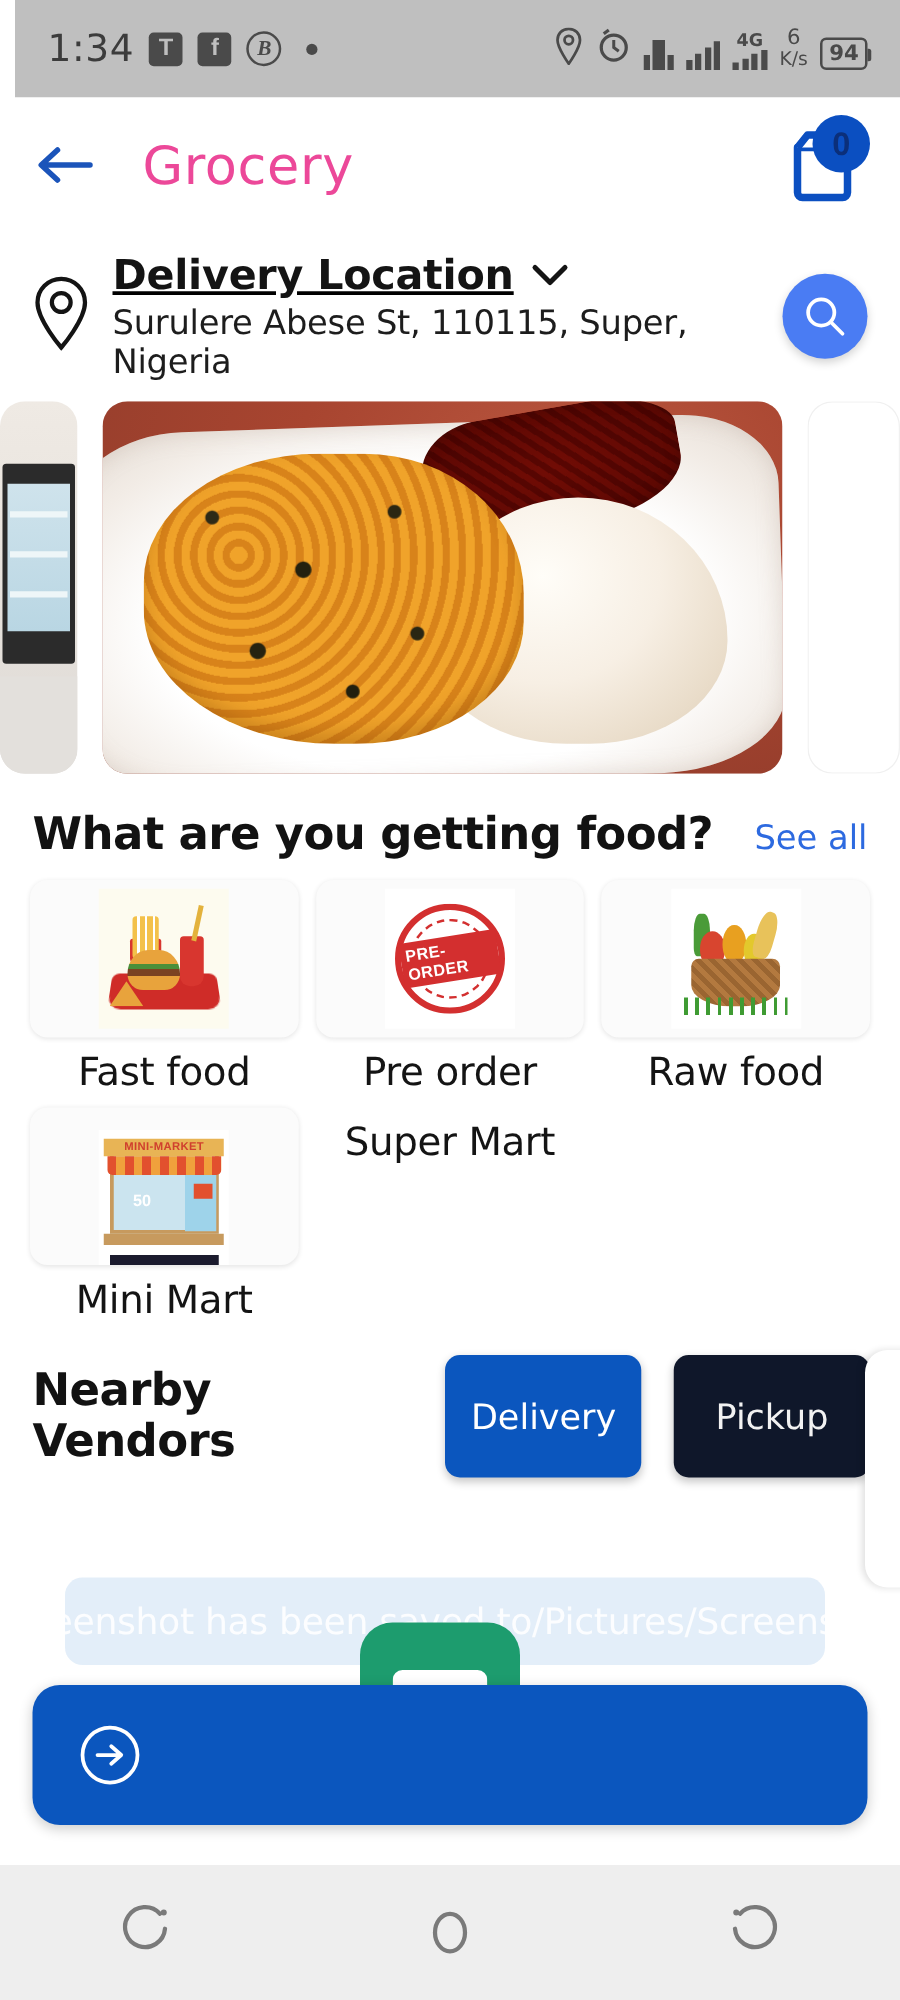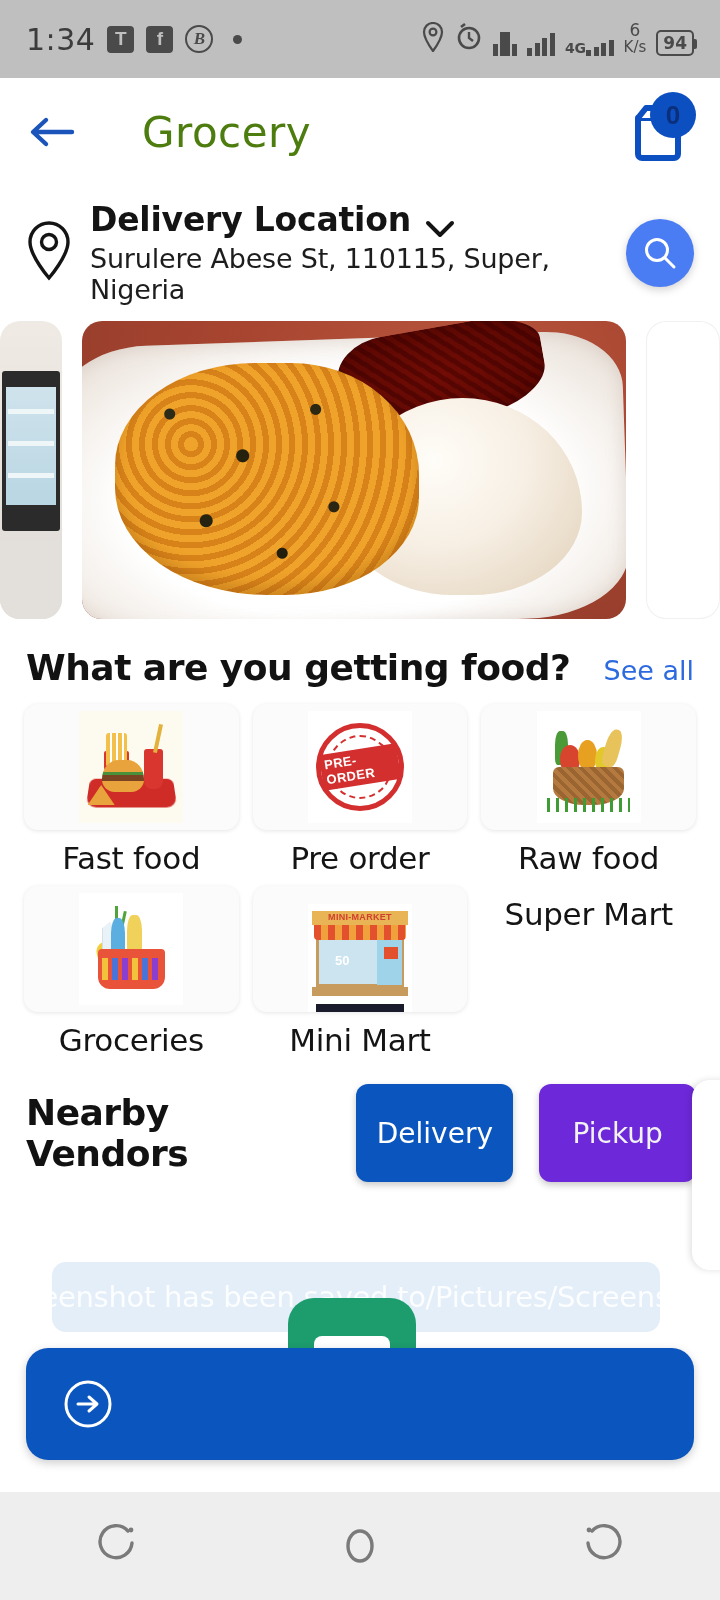--- a/index.html
+++ b/index.html
@@ -7,21 +7,21 @@
     width: 720px; height: 1600px;
     font-family: "DejaVu Sans", sans-serif;
     background: #ffffff;
     overflow: hidden;
   }
   .phone { position: relative; width: 720px; height: 1600px; background: #fff; }
 
   
   .statusbar {
     height: 78px; background: #bfbfbf; display: flex; align-items: center;
-    padding: 0 26px; color: #3a3a3a;
+    padding: 0 26px; color: #3a3a3a; margin-left: 12px;
   }
   .sb-left { display: flex; align-items: center; gap: 12px; flex: 0 0 auto; }
   .sb-time { font-size: 30px; font-weight: 500; letter-spacing: .5px; color: #3c3c3c;
              font-family: "DejaVu Sans", sans-serif; }
   .sb-chip {
     width: 27px; height: 27px; background: #4a4a4a; color: #bfbfbf; border-radius: 4px;
     font-size: 19px; font-weight: bold; display: flex; align-items: center; justify-content: center;
     font-family: "Liberation Sans", sans-serif;
   }
   .sb-circle {
@@ -30,55 +30,55 @@
     display: flex; align-items: center; justify-content: center;
     font-family: "Liberation Serif", serif;
   }
   .sb-dot { width: 9px; height: 9px; border-radius: 50%; background: #4a4a4a; margin-left: 8px; }
   .sb-spacer { flex: 1 1 auto; }
   .sb-right { display: flex; align-items: flex-end; gap: 10px; }
   .bars { display: flex; align-items: flex-end; gap: 2.5px; height: 26px; }
   .bars i { display: block; width: 5px; background: #4a4a4a; }
   .bars i:nth-child(1){height:8px} .bars i:nth-child(2){height:13px}
   .bars i:nth-child(3){height:18px} .bars i:nth-child(4){height:23px}
-  .netgrp { display: flex; flex-direction: row; align-items: center; line-height: 1; }
+  .netgrp { display: flex; flex-direction: column; align-items: center; line-height: 1; }
   .netgrp .lbl { font-size: 14px; font-weight: bold; color: #4a4a4a; }
   .kbs { display: flex; flex-direction: column; align-items: center; line-height: 1.05; color:#4a4a4a; }
   .kbs .n { font-size: 17px; } .kbs .u { font-size: 15px; }
   .battery {
     border: 2px solid #4a4a4a; border-radius: 5px; padding: 1px 5px; font-size: 17px;
     font-weight: bold; color: #4a4a4a; position: relative;
   }
   .battery::after { content:""; position:absolute; right:-5px; top:7px; width:3px; height:10px;
     background:#4a4a4a; border-radius: 0 2px 2px 0; }
   .vib { display:flex; align-items:flex-end; gap:2px; height:24px; }
   .vib i { display:block; background:#4a4a4a; width:5px; }
   .vib i:nth-child(1){height:12px} .vib i:nth-child(2){height:24px;width:10px}
   .vib i:nth-child(3){height:12px}
 
   
   .appbar { height: 108px; display: flex; align-items: center; padding: 0 26px; background:#fff; }
   .back-arrow { width: 52px; height: 52px; display:flex; align-items:center; justify-content:center; }
   .page-title {
-    flex: 0 0 auto; margin-left: 64px; color: #4d7c0f; font-size: 42px;
+    flex: 0 0 auto; margin-left: 36px; color: #ec4899; font-size: 42px;
     font-family: "DejaVu Sans", sans-serif; font-weight: 400; letter-spacing: .5px;
   }
   .appbar-spacer { flex: 1 1 auto; }
   .cart-wrap { position: relative; width: 72px; height: 72px; }
   .cart-badge {
     position: absolute; right: -2px; top: -4px; width: 46px; height: 46px; border-radius: 50%;
     background: #0b4fc1; color: #0b2f7a; font-size: 26px; font-weight: bold;
     display:flex; align-items:center; justify-content:center;
     font-family: "Liberation Sans", sans-serif;
   }
 
   
   .locrow { display: flex; align-items: center; padding: 14px 26px 16px 26px; gap: 18px; }
   .loc-text { flex: 1 1 auto; }
-  .loc-title { display: flex; align-items: flex-end; gap: 14px; }
+  .loc-title { display: flex; align-items: center; gap: 14px; text-decoration: underline; }
   .loc-title span {
     font-size: 33px; font-weight: 700; color: #141414;
     font-family: "DejaVu Sans", sans-serif; letter-spacing: -.2px;
   }
   .loc-addr { font-size: 27px; color: #1d1d1d; margin-top: 4px; letter-spacing: -.2px; }
   .search-fab {
     width: 68px; height: 68px; border-radius: 50%; background: #4a7cf3;
     display:flex; align-items:center; justify-content:center; flex: 0 0 auto;
     box-shadow: 0 3px 8px rgba(0,0,0,.18);
   }
@@ -235,21 +235,21 @@
   .sm-door { position:absolute; left:30%; top:50%; width:16%; height:27%; background:#9ed3ea; }
 
   
   .vendors-head { display:flex; align-items:center; padding: 26px 24px 0 26px; gap: 16px; position: relative; }
   .vendors-title { font-size: 36px; font-weight: 700; color:#121212; letter-spacing:-.5px; flex: 1 1 auto; }
   .seg {
     width: 158px; height: 98px; border-radius: 12px; display:flex; align-items:center; justify-content:center;
     font-size: 28px; color: #ffffff; box-shadow: 0 3px 7px rgba(0,0,0,.22);
   }
   .seg-delivery { background: #0b56be; }
-  .seg-pickup { background: #6d28d9; color:#f2f2f2; margin-left: 10px; }
+  .seg-pickup { background: #0f172a; color:#f2f2f2; margin-left: 10px; }
   .vendor-peek {
     position: absolute; right: -8px; top: 22px; width: 36px; height: 190px;
     background:#fff; border-radius: 18px 0 0 18px; box-shadow: -2px 0 6px rgba(0,0,0,.12);
   }
 
   
   .toast {
     position:absolute; left: 52px; top: 1262px; width: 608px; height: 70px;
     background: rgba(210,228,245,.62); border-radius: 14px;
     display:flex; align-items:center; justify-content:center;
@@ -445,36 +445,20 @@
             <div class="veg v3"></div>
               <div class="veg v5"></div>
             <div class="basket"></div>
               <div class="grass"></div>
           </div>
         </div>
       </div>
       <div class="cat-label">Raw food</div>
     </div>
 
-    <div class="cat-cell">
-      <div class="cat-card">
-        <div class="cat-img">
-          <div class="art-groceries">
-            <div class="leek"></div>
-              <div class="leek2"></div>
-            <div class="banana"></div>
-              <div class="milk"></div>
-            <div class="bottle b1"></div>
-              <div class="bottle b2"></div>
-            <div class="gbasket"></div>
-          </div>
-        </div>
-      </div>
-      <div class="cat-label">Groceries</div>
-    </div>
 
     <div class="cat-cell">
       <div class="cat-card">
         <div class="cat-img">
           <div class="art-minimart">
             <div class="mm-body"></div>
             <div class="mm-sign">MINI-MARKET</div>
             <div class="mm-awning"></div>
             <div class="mm-door"></div>
               <div class="mm-tag"></div>

